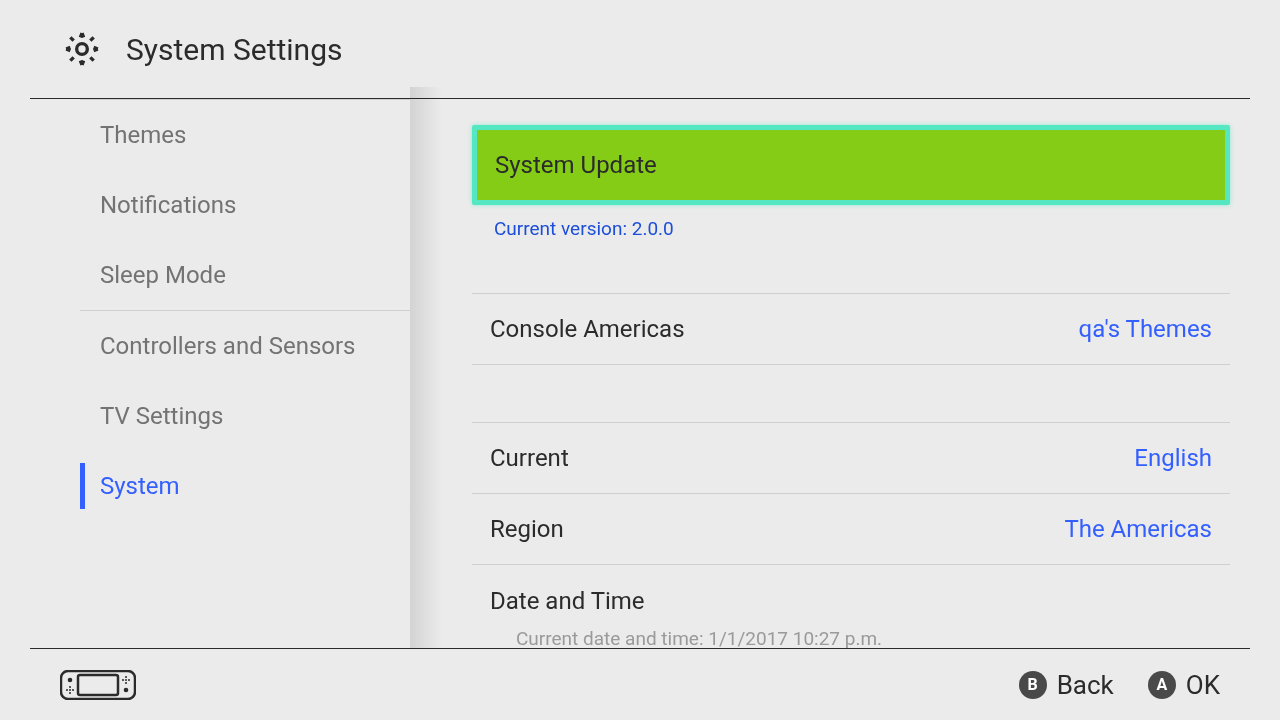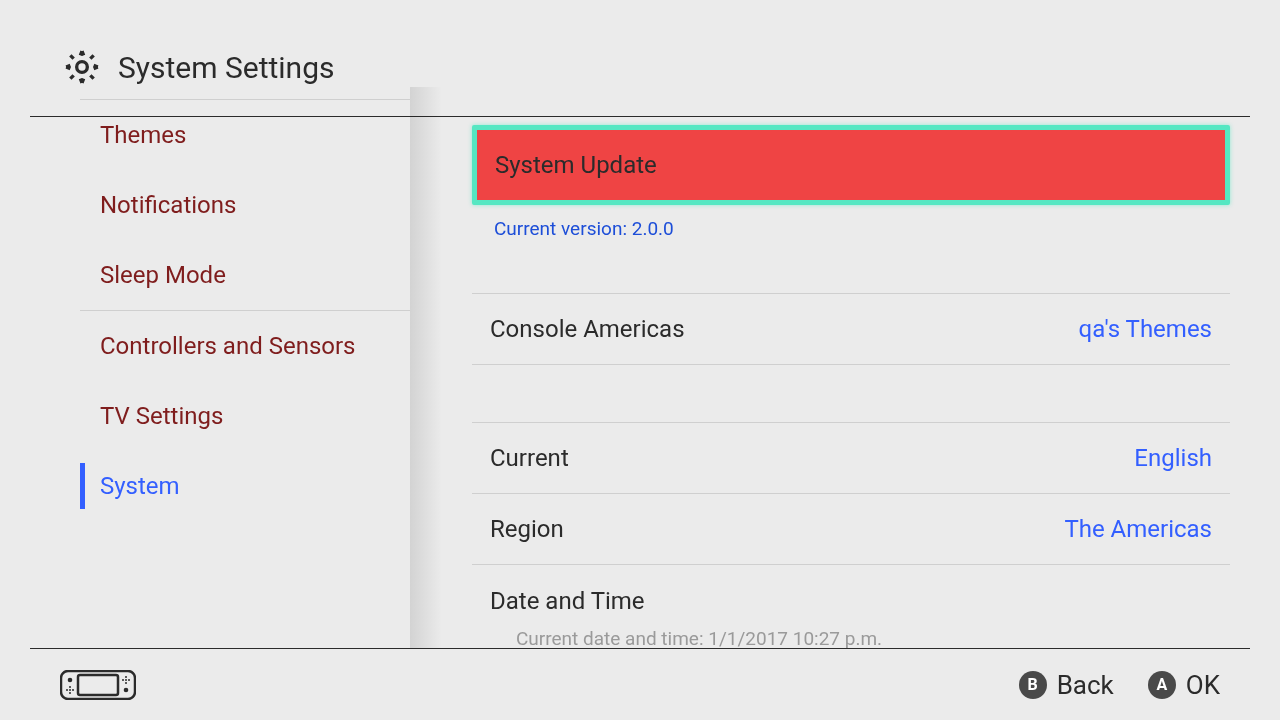--- a/index.html
+++ b/index.html
@@ -13,22 +13,21 @@
 
   
   .header {
     position: absolute;
     left: 30px; right: 30px; top: 0;
     height: 99px;
     border-bottom: 1px solid #2b2b2b;
     display: flex;
     align-items: center;
     padding-left: 32px;
-    gap: 16px;
-    margin-top: 18px;
+    gap: 24px;
   }
   .header .gear { width: 40px; height: 40px; }
   .header .title { font-size: 30px; font-weight: 400; color: #2b2b2b; }
 
   
   .main {
     position: absolute;
     left: 30px; right: 20px;
     top: 87px;
     bottom: 72px;
@@ -50,21 +49,21 @@
     border: none;
     border-top: 1px solid #cfcfcf;
     margin: 0;
   }
   .side-item {
     height: 70px;
     display: flex;
     align-items: center;
     padding-left: 20px;
     font-size: 24px;
-    color: #7f1d1d;
+    color: #737373;
     position: relative;
   }
   .side-item.cut-top {
     height: 28px;
     align-items: flex-start;
     font-size: 24px;
     color: #2b2b2b;
     padding-top: 0;
     margin-top: -16px;
   }
@@ -101,21 +100,21 @@
     align-items: center;
     padding: 0 18px;
     font-size: 24px;
     justify-content: space-between;
   }
   .row .label { color: #2b2b2b; }
   .row .value { color: #335fff; }
   .row.highlight {
     border: 5px solid #55e7c2;
     border-radius: 2px;
-    background: #ef4444;
+    background: #84cc16;
     height: 80px;
     margin-top: 0;
     box-shadow: 0 0 4px rgba(85,231,194,0.6);
     border-bottom: 5px solid #55e7c2;
   }
   .subtext {
     font-size: 19px;
     color: #1d4ed8;
     padding: 12px 22px 0 22px;
   }

